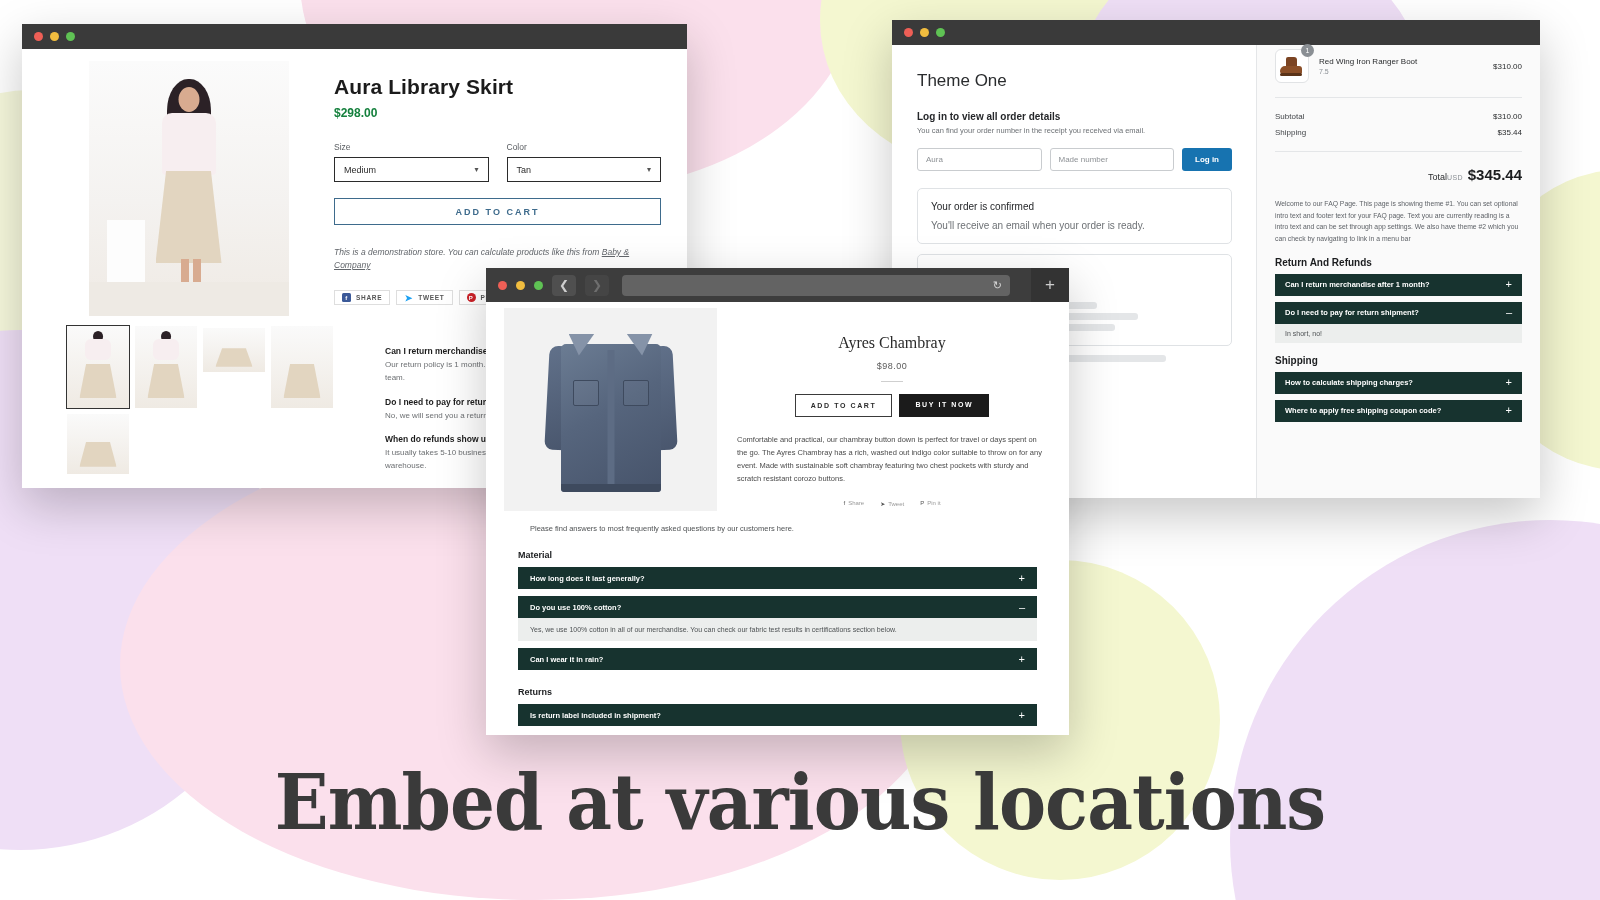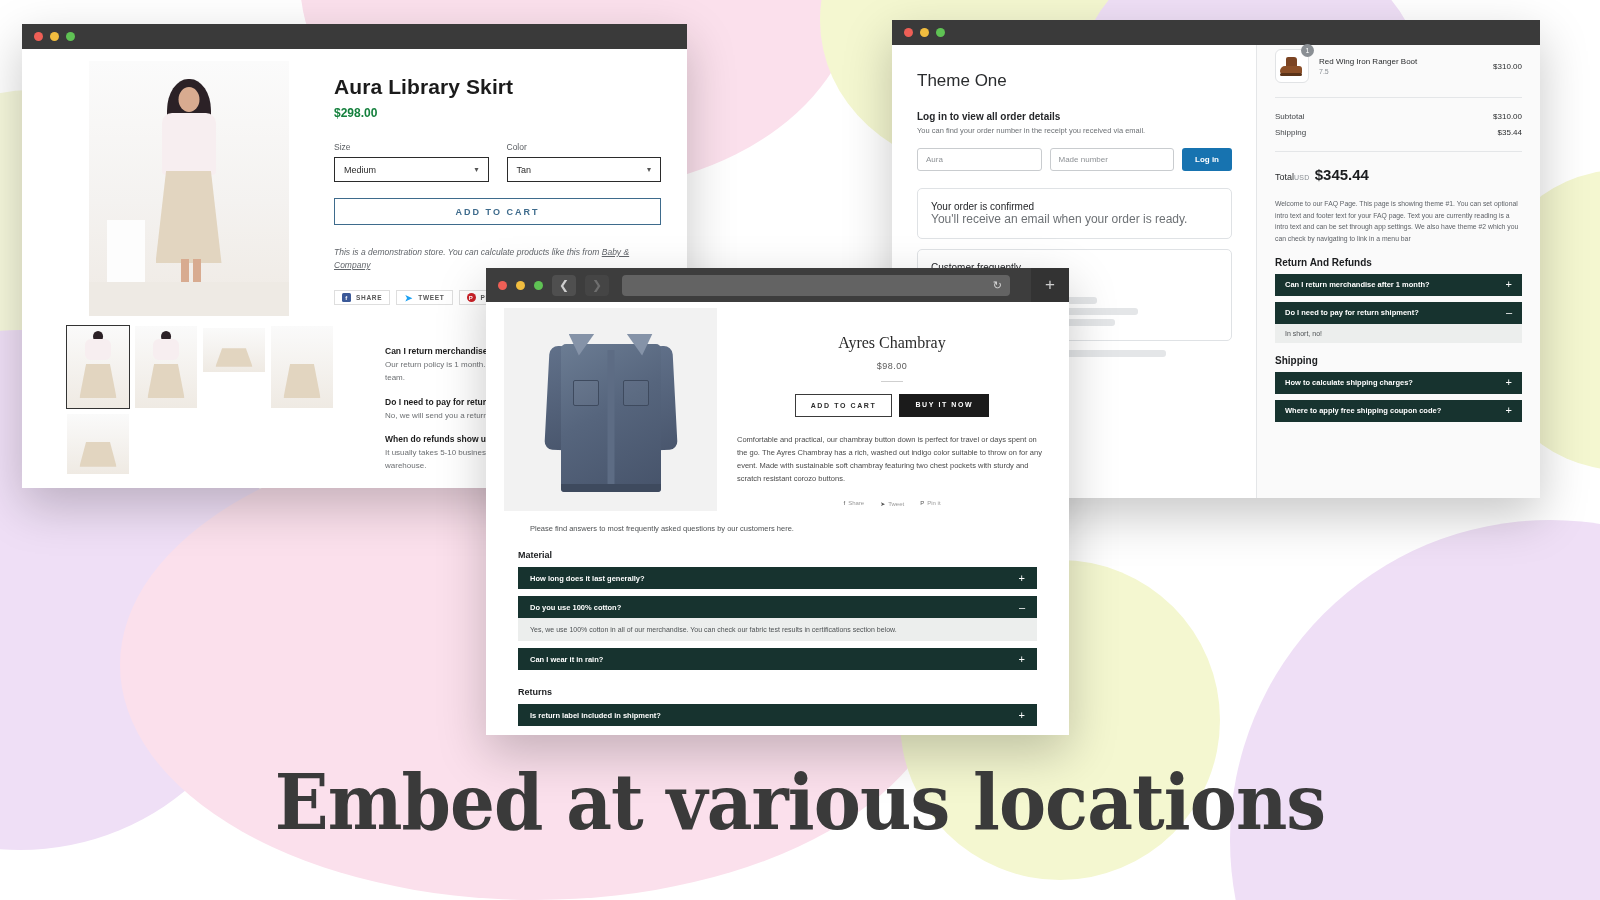--- a/index.html
+++ b/index.html
@@ -135,21 +135,21 @@
     display: flex; align-items: center; padding: 0 8px; font-size: 8px; color: #8d9195;
     background: #fff;
   }
   .w2-login {
     width: 50px; background: #1773b0; color: #fff; border-radius: 3px;
     display: flex; align-items: center; justify-content: center;
     font-size: 8px; font-weight: 700;
   }
   .w2-card { margin-top: 17px; border: 1px solid #dfe2e5; border-radius: 5px; padding: 12px 13px; }
   .w2-card-h { font-size: 10px; color: #25272a; }
-  .w2-card-p { font-size: 12px; color: #6d7175; margin-top: 0; }
+  .w2-card-p { font-size: 10px; color: #6d7175; margin-top: 8px; }
   .w2-card2 { margin-top: 10px; border: 1px solid #dfe2e5; border-radius: 5px; padding: 12px 13px; height: 92px; }
   .skel-group { margin-top: 10px; }
   .skel-label { font-size: 8px; color: #43464a; margin-bottom: 5px; }
   .skel { height: 7px; border-radius: 3px; background: #e4e6e8; margin-bottom: 4px; }
   .w2-contact { margin-top: 11px; font-size: 8px; color: #1773b0; }
 
   .w2-side { width: 284px; background: #fafafa; border-left: 1px solid #e4e6e8; padding: 4px 18px 0 18px; }
   .cart-row { display: flex; align-items: center; gap: 10px; }
   .cart-thumb {
     width: 34px; height: 34px; border: 1px solid #e1e3e5; border-radius: 6px;
@@ -162,21 +162,21 @@
   .qty-badge {
     position: absolute; right: -6px; top: -6px; width: 13px; height: 13px; border-radius: 50%;
     background: #8a8f94; color: #fff; font-size: 7px; display: flex; align-items: center; justify-content: center;
   }
   .cart-name { font-size: 8px; color: #2a2c2e; }
   .cart-var { font-size: 7px; color: #8a8f94; margin-top: 2px; }
   .cart-price { margin-left: auto; font-size: 8px; color: #2a2c2e; }
   .hr { height: 1px; background: #e4e6e8; margin: 14px 0; }
   .sum-row { display: flex; justify-content: space-between; font-size: 8px; color: #43464a; margin-bottom: 7px; }
   .sum-row .val { color: #2a2c2e; }
-  .tot-row { display: flex; justify-content: flex-start; align-items: baseline; }
+  .tot-row { display: flex; justify-content: flex-end; align-items: baseline; }
   .tot-label { font-size: 9px; color: #2a2c2e; }
   .tot-right { display: flex; align-items: baseline; gap: 5px; }
   .tot-cur { font-size: 7px; color: #8a8f94; letter-spacing: .3px; }
   .tot-val { font-size: 15px; font-weight: 700; color: #1b1d1f; }
   .faq-intro { margin-top: 15px; font-size: 6.8px; color: #5f6368; line-height: 1.72; }
   .faq-h { margin-top: 12px; font-size: 10px; font-weight: 700; color: #1b1d1f; }
   .acc { margin-top: 6px; }
   .acc-head {
     background: #17332f; color: #fff; height: 22px; padding: 0 10px;
     display: flex; align-items: center; justify-content: space-between;

